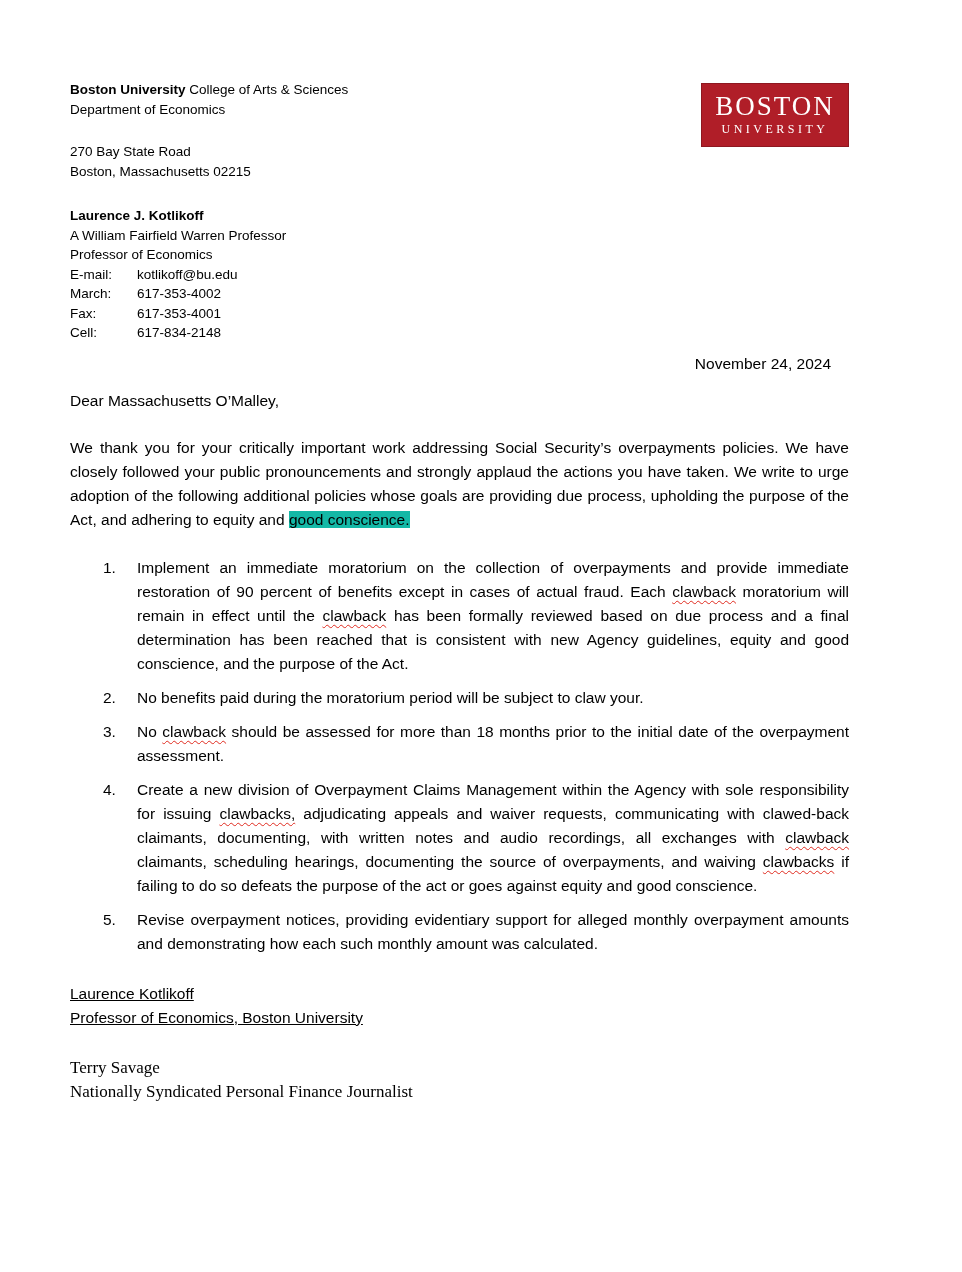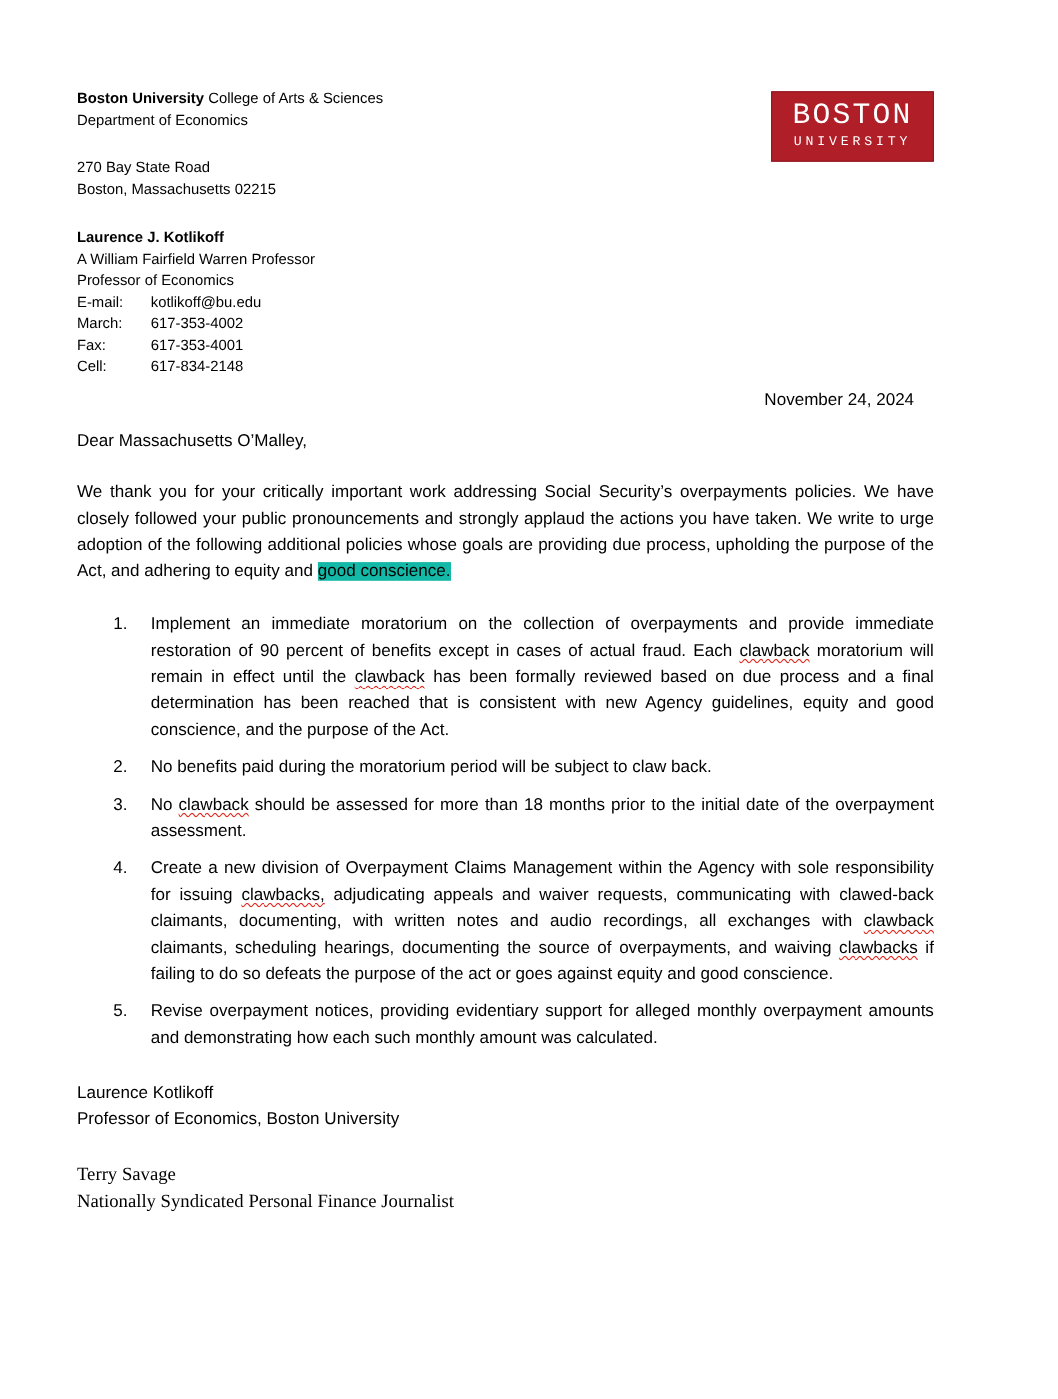--- a/index.html
+++ b/index.html
@@ -30,21 +30,21 @@
 
   .contact-row { display: flex; }
   .c-label { width: 67px; flex: 0 0 67px; }
 
   .logo {
     width: 148px;
     height: 64px;
     background: #b01e28;
     border: 1px solid #8e1820;
     color: #ffffff;
-    font-family: Liberation Mono, monospace;
+    font-family: Liberation Serif, serif;
     display: flex;
     flex-direction: column;
     align-items: center;
     justify-content: center;
     margin-top: 3px;
   }
   .logo-line1 { font-size: 27px; line-height: 28px; letter-spacing: 2px; }
   .logo-line2 { font-size: 12px; line-height: 18px; letter-spacing: 3.5px; }
 
   
@@ -76,21 +76,21 @@
     text-decoration: underline;
     text-decoration-style: wavy;
     text-decoration-color: #e02b20;
     text-decoration-thickness: 1px;
     text-underline-offset: 3px;
     text-decoration-skip-ink: none;
   }
 
   
   .closing { margin-top: 26px; }
-  .signer-block { margin-top: 10px; }
+  .signer-block { margin-top: 10px; text-decoration: underline; }
   .serif-block {
     margin-top: 26px;
     font-family: "Liberation Serif", serif;
     font-size: 17px;
     line-height: 24px;
   }
 </style>
 </head>
 <body>
 
@@ -145,21 +145,21 @@
 
     <div class="list">
 
       <div class="li">
         <span class="li-num">1.</span>
         <div class="li-text"><span>Implement an immediate moratorium on the collection of overpayments and provide immediate restoration of 90 percent of benefits except in cases of actual fraud. Each </span><span class="misspelled">clawback</span><span> moratorium will remain in effect until the </span><span class="misspelled">clawback</span><span> has been formally reviewed based on due process and a final determination has been reached that is consistent with new Agency guidelines, equity and good conscience, and the purpose of the Act.</span></div>
       </div>
 
       <div class="li">
         <span class="li-num">2.</span>
-        <div class="li-text"><span>No benefits paid during the moratorium period will be subject to claw back.</span></div>
+        <div class="li-text"><span>No benefits paid during the moratorium period will be subject to claw your.</span></div>
       </div>
 
       <div class="li">
         <span class="li-num">3.</span>
         <div class="li-text"><span>No </span><span class="misspelled">clawback</span><span> should be assessed for more than 18 months prior to the initial date of the overpayment assessment.</span></div>
       </div>
 
       <div class="li">
         <span class="li-num">4.</span>
         <div class="li-text"><span>Create a new division of Overpayment Claims Management within the Agency with sole responsibility for issuing </span><span class="misspelled">clawbacks,</span><span> adjudicating appeals and waiver requests, communicating with clawed-back claimants, documenting, with written notes and audio recordings, all exchanges with </span><span class="misspelled">clawback</span><span> claimants, scheduling hearings, documenting the source of overpayments, and waiving </span><span class="misspelled">clawbacks</span><span> if failing to do so defeats the purpose of the act or goes against equity and good conscience.</span></div>

